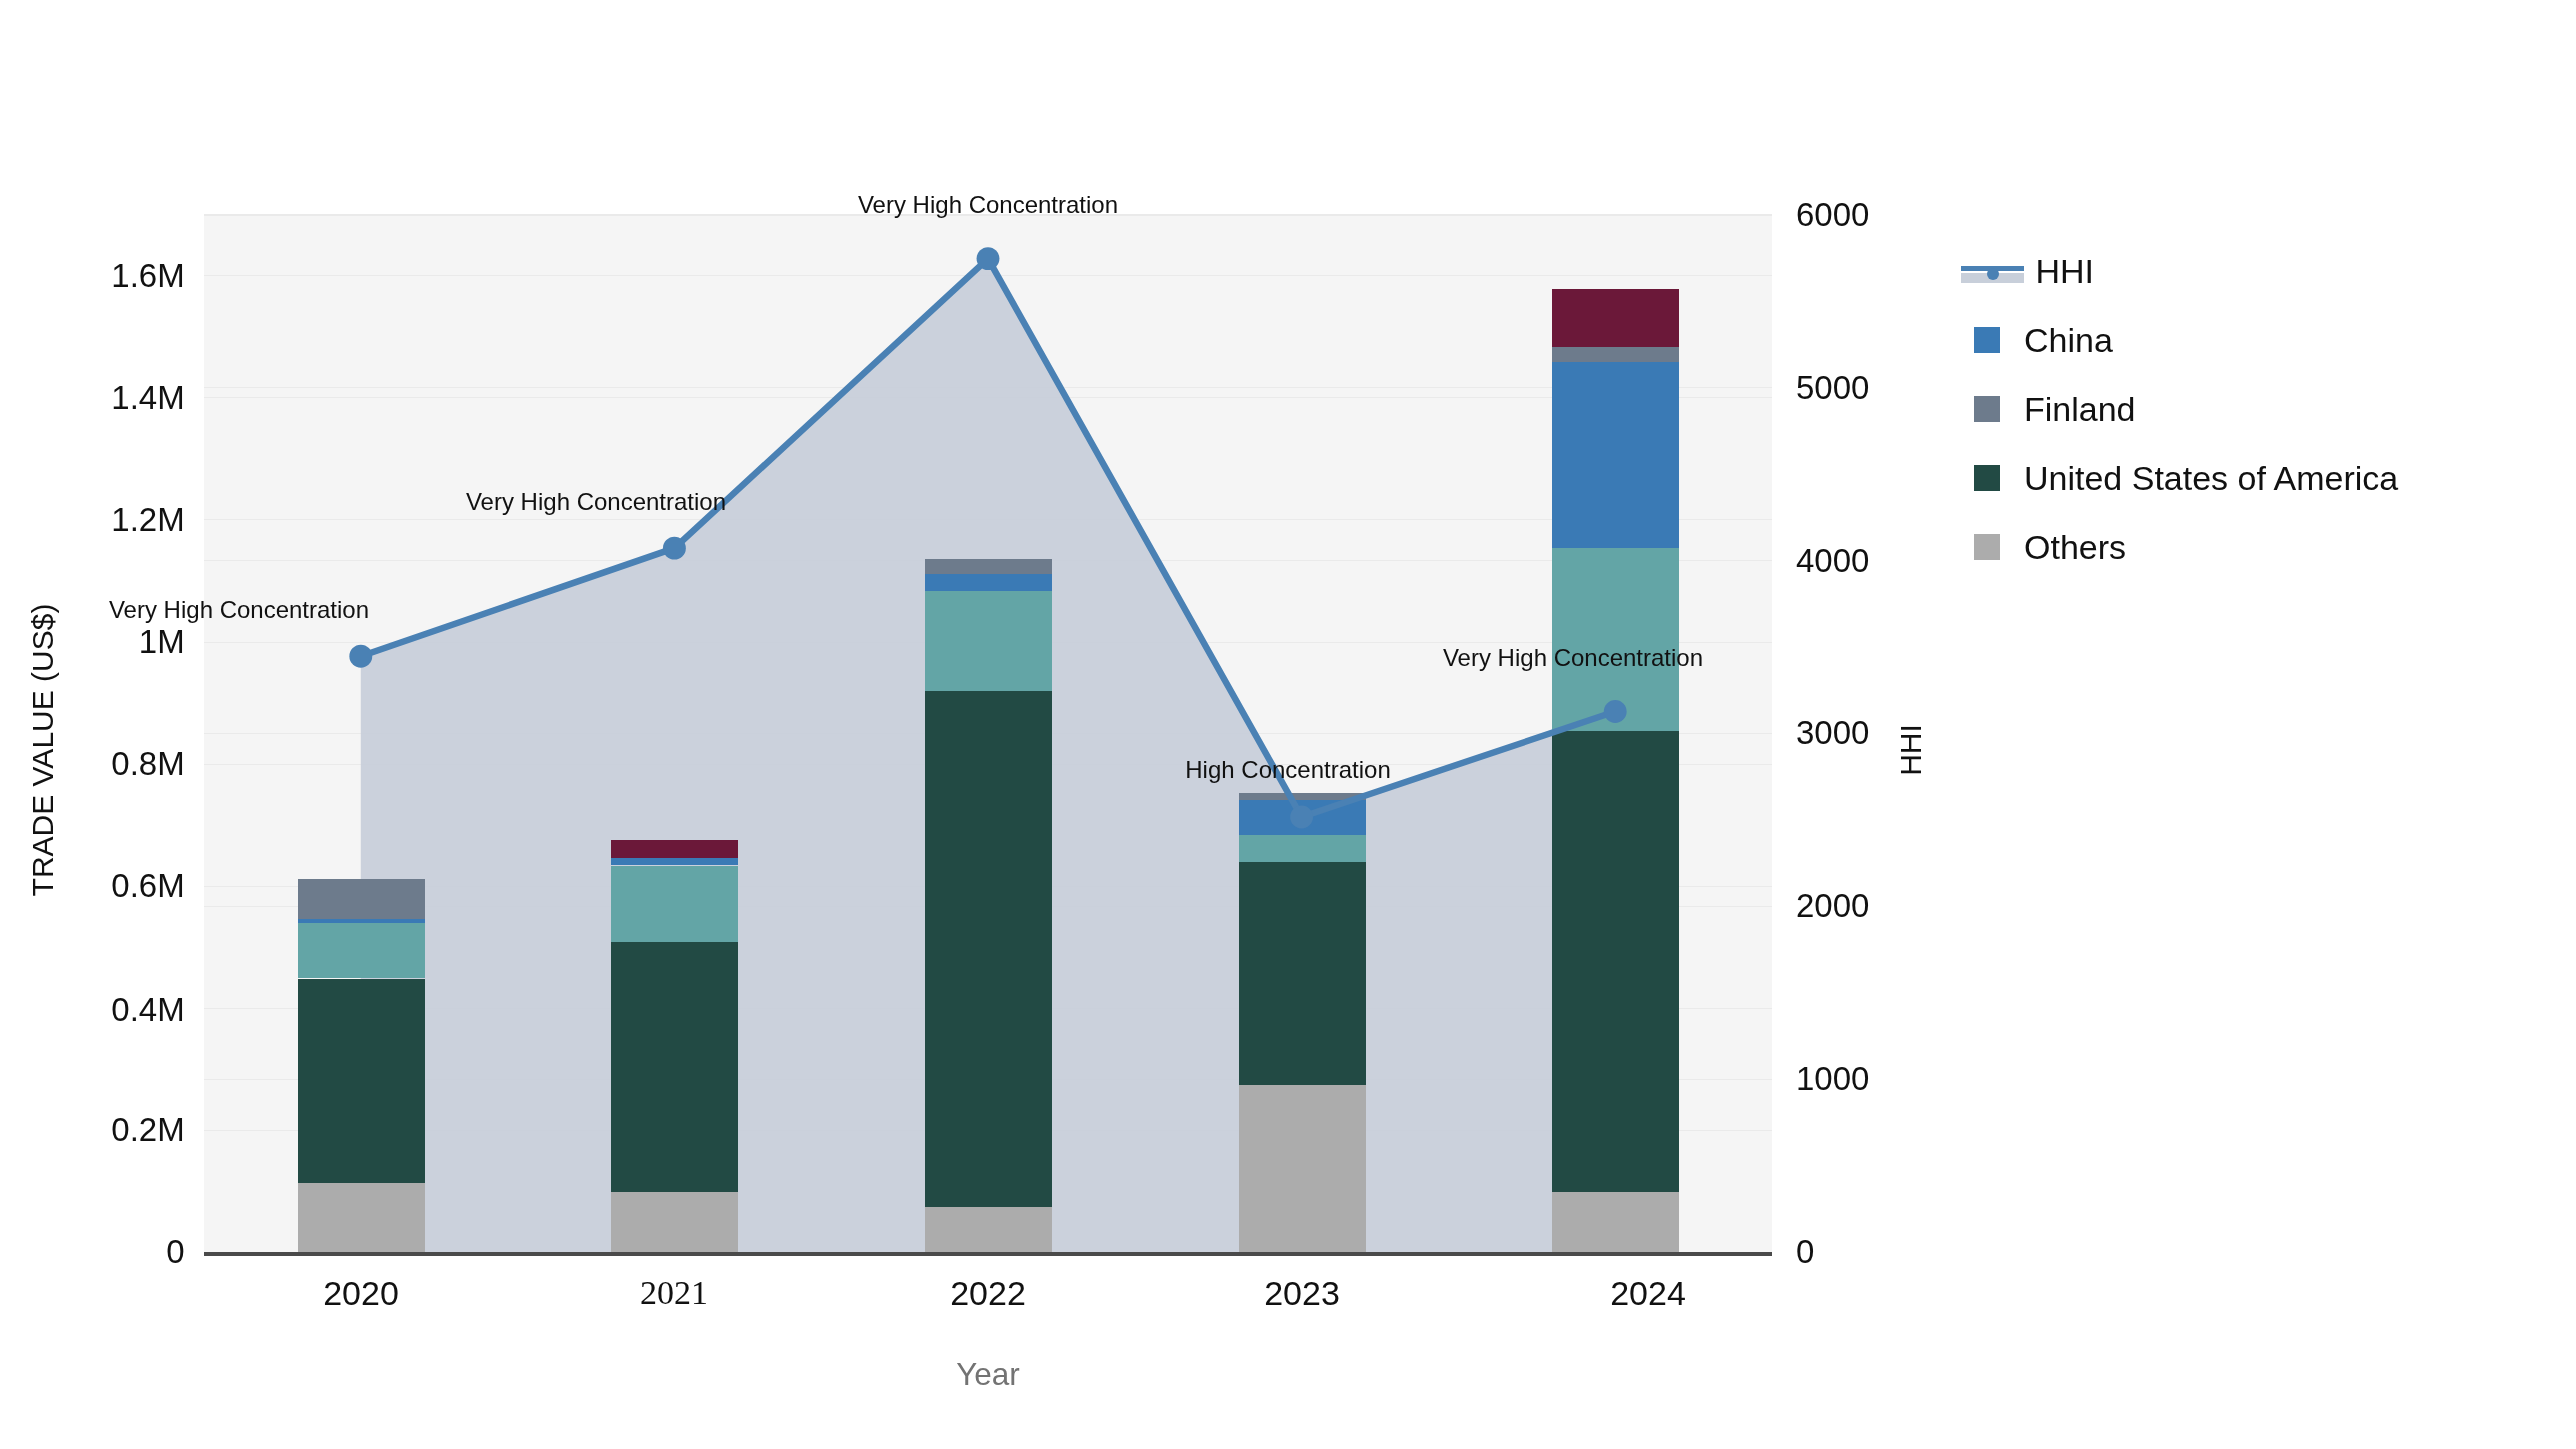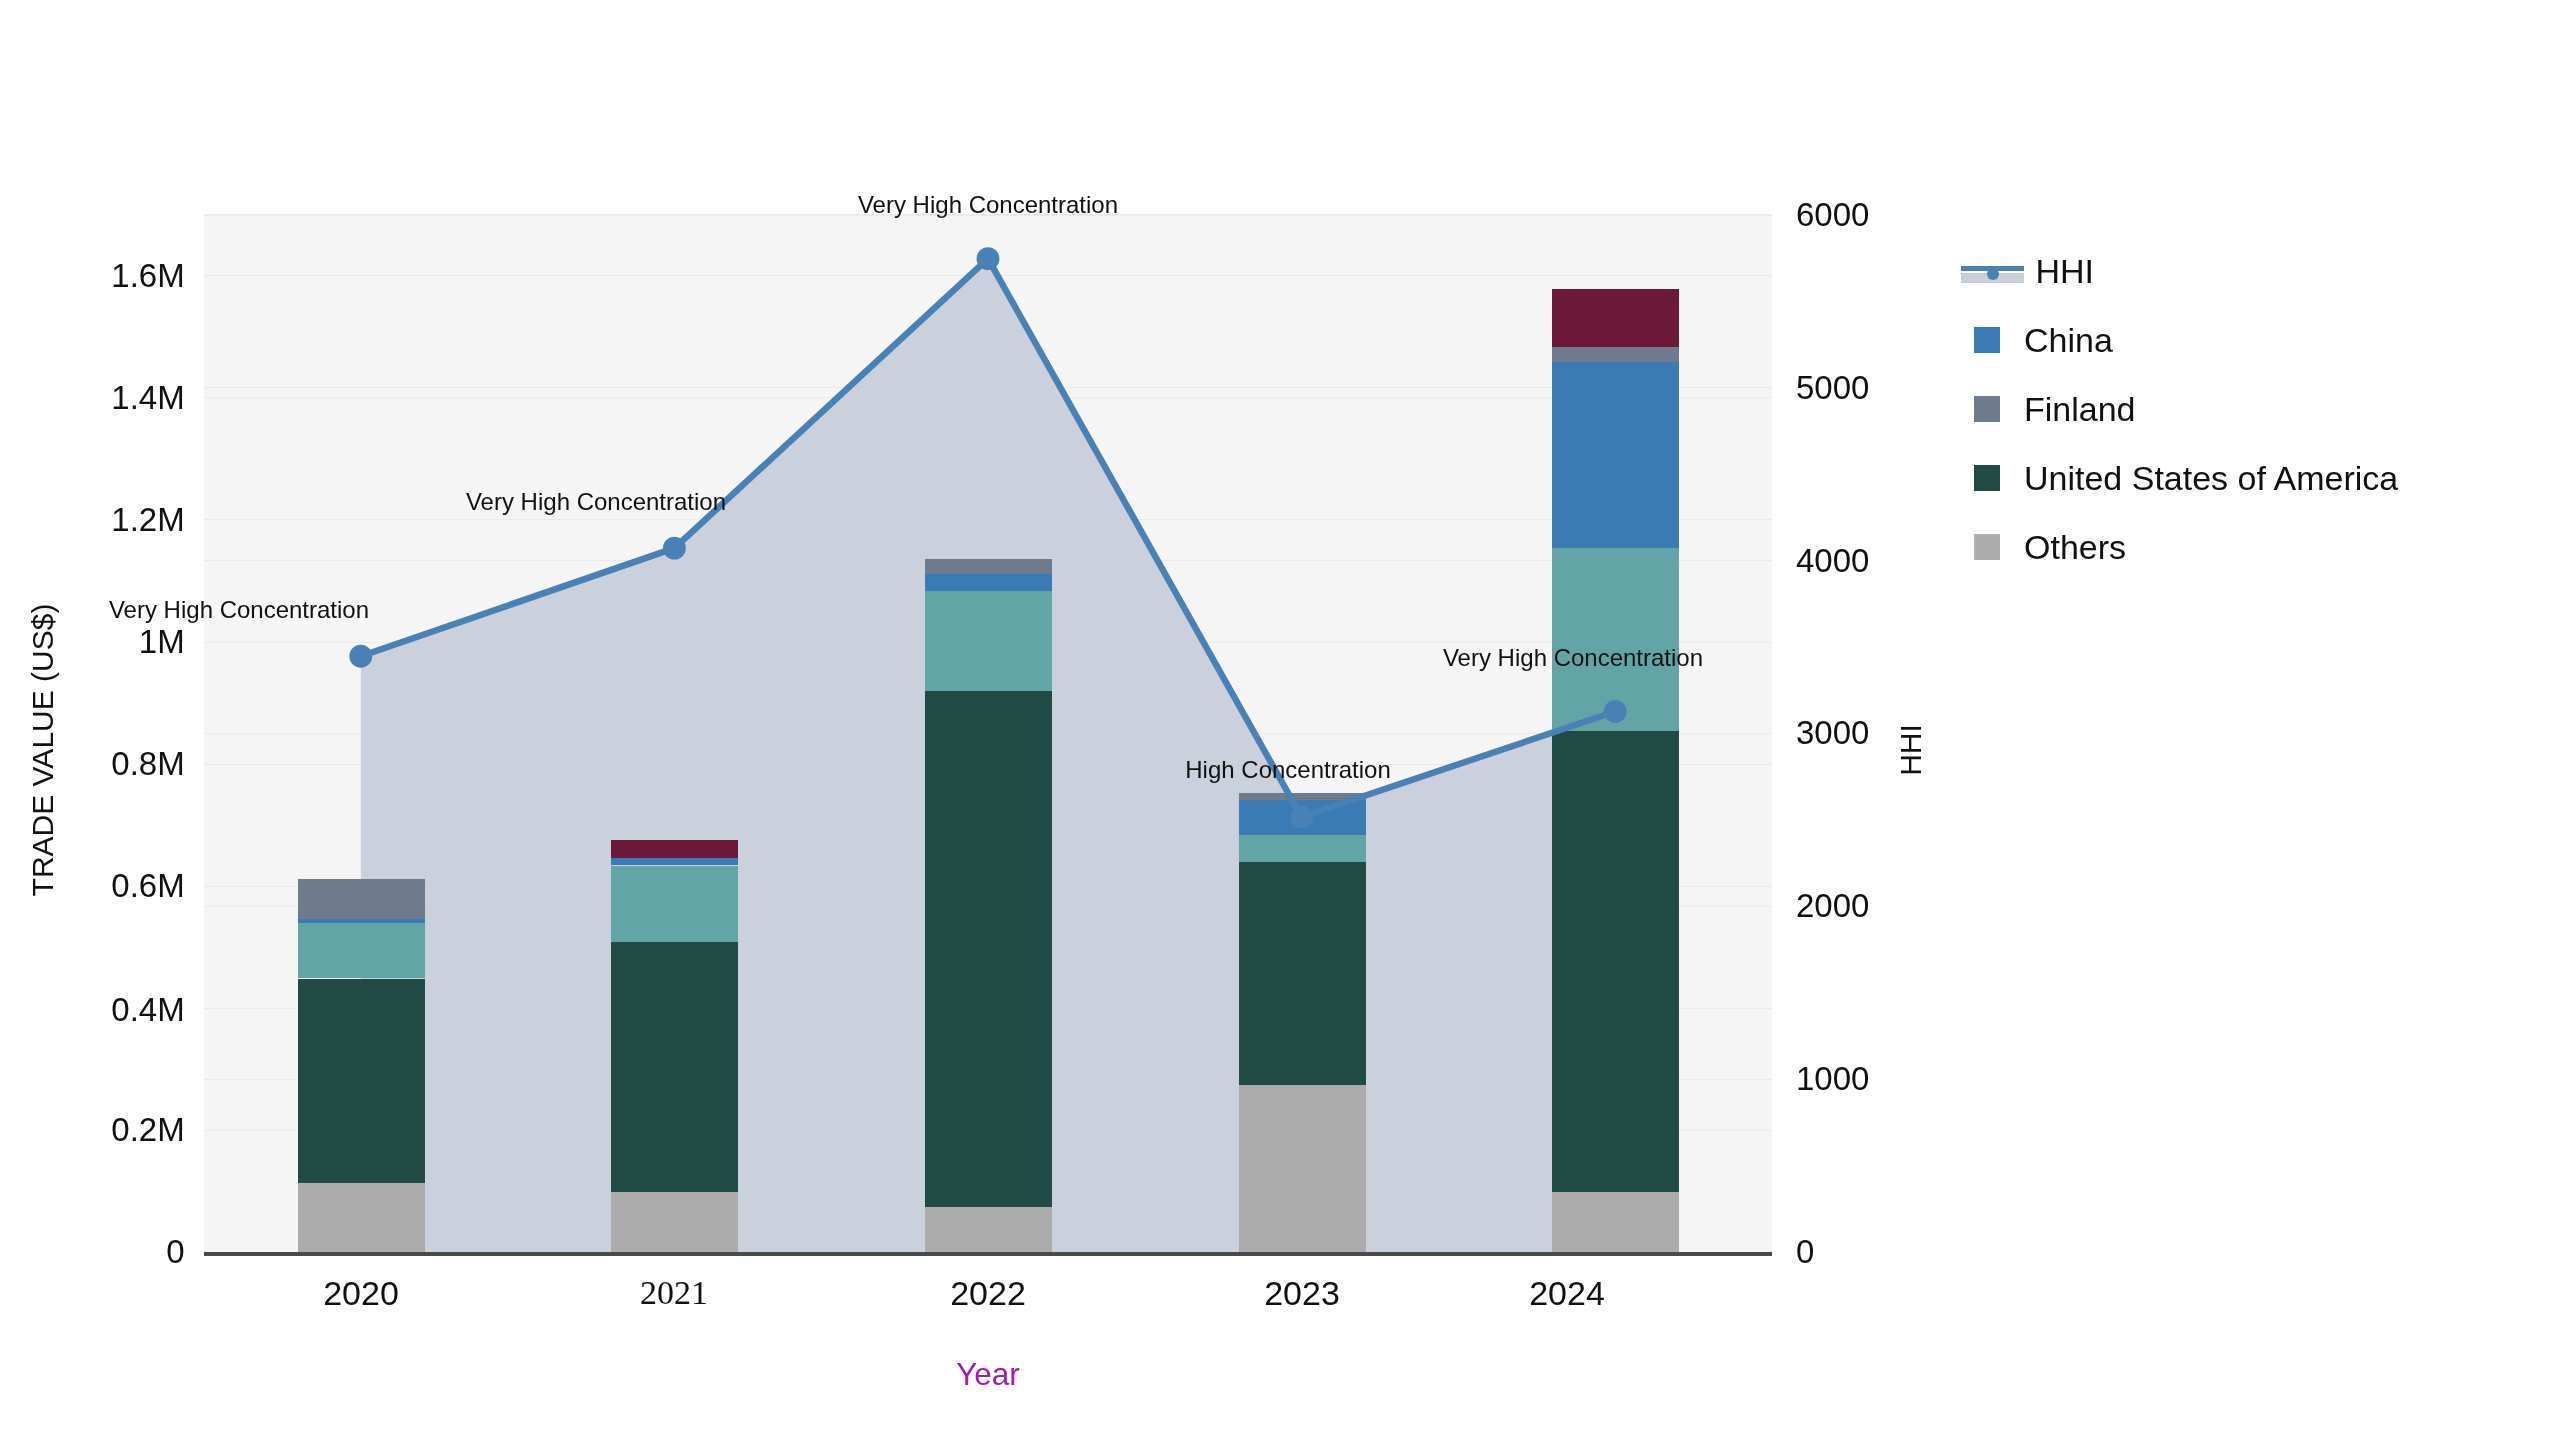--- a/index.html
+++ b/index.html
@@ -133,21 +133,21 @@
     transform: rotate(-90deg);
     white-space: nowrap;
   }
   #xtitle {
     position: absolute;
     left: 204px;
     top: 1356px;
     width: 1568px;
     text-align: center;
     font-size: 31.5px;
-    color: #a21caf;
+    color: #737373;
   }
 
   
   #legend {
     position: absolute;
     left: 1961px;
     top: 236px;
     width: 601px;
   }
   .legend-item {
@@ -307,21 +307,21 @@
       <div class="ylabel-right" style="top: 733px;">3000</div>
       <div class="ylabel-right" style="top: 561px;">4000</div>
       <div class="ylabel-right" style="top: 388px;">5000</div>
       <div class="ylabel-right" style="top: 215px;">6000</div>
     </div>
   <div id="xticks">
       <div class="xlabel-tick" style="left: 361px;">2020</div>
       <div class="xlabel-tick" style="left: 674px; font-family: Liberation Serif, serif;">2021</div>
       <div class="xlabel-tick" style="left: 988px;">2022</div>
       <div class="xlabel-tick" style="left: 1302px;">2023</div>
-      <div class="xlabel-tick" style="left: 1567px;">2024</div>
+      <div class="xlabel-tick" style="left: 1648px;">2024</div>
     </div>
 
   <div id="legend">
       <div class="legend-item">
         <span class="legend-line-marker">
           <span class="fillbar" style="background: rgb(200, 207, 218);"></span>
           <span class="lin" style="background: rgb(74, 129, 180);"></span>
           <span class="dot" style="background: rgb(74, 129, 180);"></span>
         </span>
         <span class="legend-label">HHI</span>

